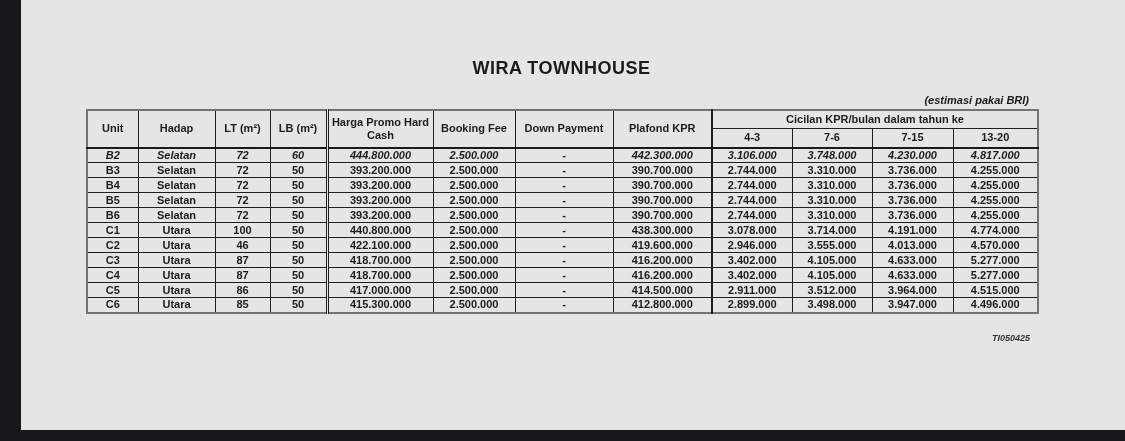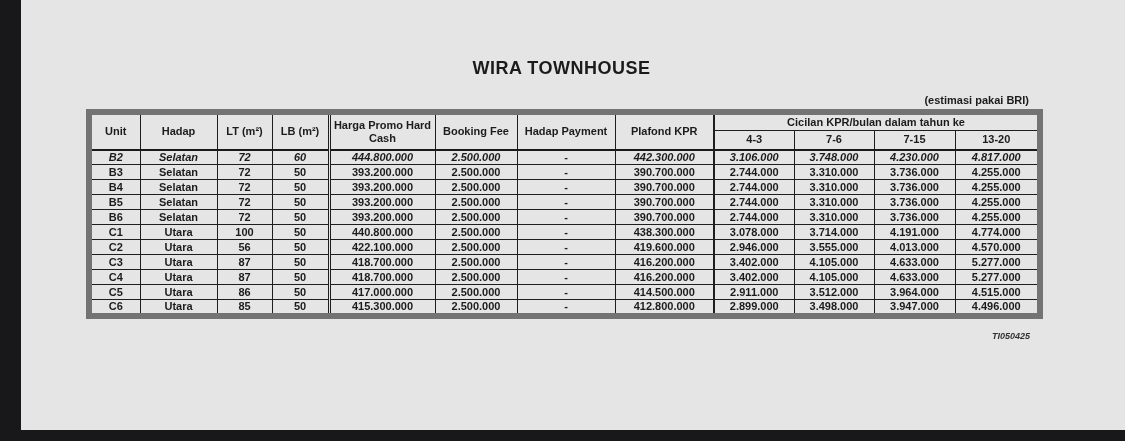--- a/index.html
+++ b/index.html
@@ -13,44 +13,44 @@
     background:#e5e5e5; color:#1e1e1e;
   }
   .content { position:absolute; left:65px; top:0; width:951px; }
   .title {
     margin-top:57px; text-align:center;
     font-size:18px; font-weight:bold; letter-spacing:0.5px;
     line-height:1.25; color:#1b1b1b;
   }
   .note {
     margin-top:14px; text-align:right;
-    font-size:11px; font-weight:bold; 
+    font-size:11px; font-weight:bold; font-style:italic;
     padding-right:8px; color:#1b1b1b;
   }
   table.price {
     margin-top:3px; width:951px; table-layout:fixed;
-    border-collapse:collapse; border:6px solid #737373;
+    border-collapse:collapse; border:2px solid #737373;
   }
   table.price th, table.price td {
     border:1px solid #1e1e1e; overflow:hidden; white-space:normal;
     font-size:11px; font-weight:bold; color:#1c1c1c;
     text-align:center; padding:0 3px; line-height:1.18;
   }
   table.price th { height:19px; }
   table.price td { height:15px; white-space:nowrap; }
   
   .dl  { border-left:3px double #1e1e1e !important; }
   
   .dl2 { border-left:2px solid #1e1e1e !important; }
   
   tbody tr:first-child td { border-top:2px solid #1a1a1a;font-style:italic; }
   td.r { text-align:right; padding-right:9px; }
   td.c { text-align:center; }
   .footer {
-    margin-top:12px; text-align:right; padding-right:7px;
+    margin-top:19px; text-align:right; padding-right:7px;
     font-size:9px; font-style:italic; font-weight:bold; color:#333;
   }
 </style>
 </head>
 <body>
 
 <div class="canvas">
   <div class="page">
     <div class="content">
 
@@ -76,21 +76,21 @@
             <col style="width:85px">
         </colgroup>
         <thead>
           <tr>
             <th rowspan="2">Unit</th>
             <th rowspan="2">Hadap</th>
             <th rowspan="2">LT (m²)</th>
             <th rowspan="2">LB (m²)</th>
             <th rowspan="2" class="dl">Harga Promo Hard Cash</th>
             <th rowspan="2">Booking Fee</th>
-            <th rowspan="2">Hadap Payment</th>
+            <th rowspan="2">Down Payment</th>
             <th rowspan="2">Plafond KPR</th>
             <th colspan="4" class="dl2">Cicilan KPR/bulan dalam tahun ke</th>
           </tr>
           <tr>
             <th class="dl2">4-3</th>
             <th>7-6</th>
             <th>7-15</th>
             <th>13-20</th>
           </tr>
         </thead>
@@ -175,21 +175,21 @@
               <td class="c">-</td>
               <td class="r">438.300.000</td>
               <td class="r dl2">3.078.000</td>
               <td class="r">3.714.000</td>
               <td class="r">4.191.000</td>
               <td class="r">4.774.000</td>
             </tr>
             <tr>
               <td class="c">C2</td>
               <td class="c">Utara</td>
-              <td class="c">56</td>
+              <td class="c">46</td>
               <td class="c">50</td>
               <td class="r dl">422.100.000</td>
               <td class="r">2.500.000</td>
               <td class="c">-</td>
               <td class="r">419.600.000</td>
               <td class="r dl2">2.946.000</td>
               <td class="r">3.555.000</td>
               <td class="r">4.013.000</td>
               <td class="r">4.570.000</td>
             </tr>

